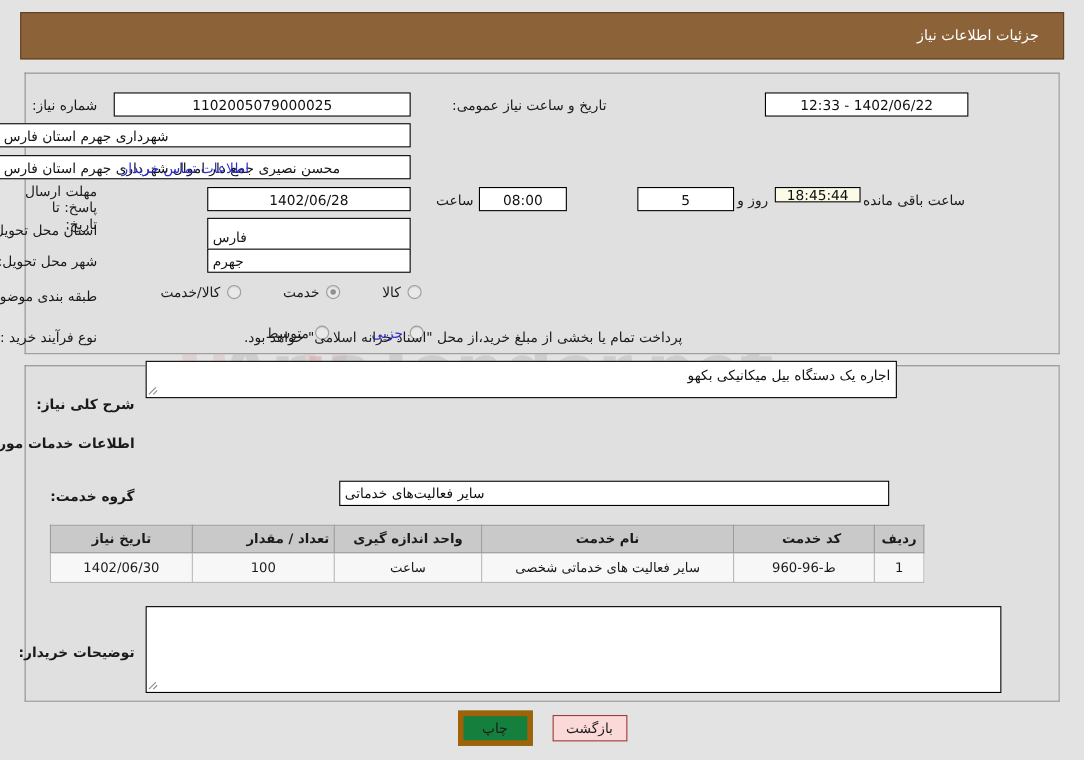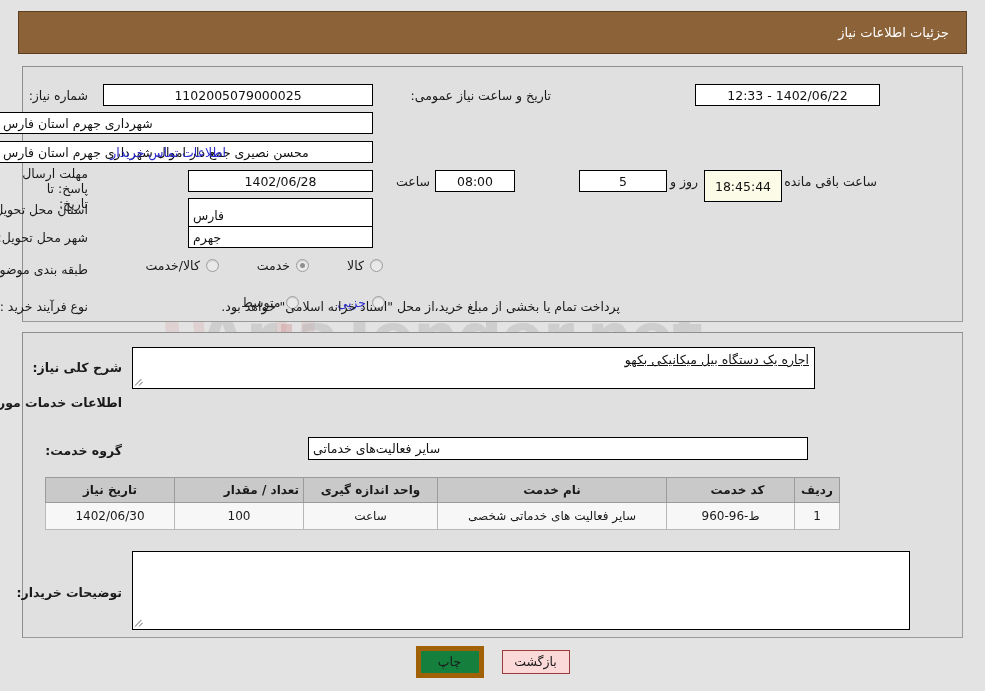--- a/index.html
+++ b/index.html
@@ -60,21 +60,21 @@
     border: 1px solid #5d4021;
     box-sizing: border-box;
     display: flex;
     align-items: center;
     justify-content: flex-start;
     z-index: 10;
   }
   .title-bar .title-text {
     color: #ffffff;
     font-size: 13px;
-    padding-right: 17px;
+    padding-right: 22px;
     text-align: right;
   }
 
   
   .panel {
     position: absolute;
     background: #e0e0e0;
     border: 1px solid #9a9a9a;
     border-top-color: #8e8e8e;
     border-left-color: #8e8e8e;
@@ -250,21 +250,21 @@
 <div class="lbl" style="right:897px; top:145px;">ایجاد کننده درخواست:</div>
 <div class="fld right" style="right:612px; top:141px; width:375px; height:22px;">محسن نصیری جمع دار اموال  شهرداری جهرم استان فارس</div>
 <div class="lbl blue" style="right:759px; top:145px;">اطلاعات تماس خریدار</div>
 
 <div class="lbl" style="right:897px; top:166px; width:66px; line-height:15px; white-space:normal; text-align:right;">مهلت ارسال پاسخ: تا تاریخ:</div>
 <div class="fld center" style="right:612px; top:170px; width:185px; height:22px;">1402/06/28</div>
 <div class="lbl" style="right:555px; top:174px;">ساعت</div>
 <div class="fld center" style="right:470px; top:170px; width:80px; height:22px;">08:00</div>
 <div class="fld center" style="right:318px; top:170px; width:88px; height:22px;">5</div>
 <div class="lbl" style="right:287px; top:174px;">روز و</div>
-<div class="fld center timer" style="right:203px; top:170px; width:78px; height:32px;">18:45:44</div>
+<div class="fld center timer" style="right:203px; top:170px; width:78px; height:14px;">18:45:44</div>
 <div class="lbl" style="right:108px; top:174px;">ساعت باقی مانده</div>
 
 <div class="lbl" style="right:897px; top:202px;">استان محل تحویل:</div>
 <div class="fld right" style="right:612px; top:198px; width:185px; height:34px;">فارس</div>
 
 <div class="lbl" style="right:897px; top:230px;">شهر محل تحویل:</div>
 <div class="fld right" style="right:612px; top:226px; width:185px; height:22px;">جهرم</div>
 
 <div class="lbl" style="right:897px; top:262px;">طبقه بندی موضوعی:</div>
 <div class="radio-row" id="category-radios" style="right:602px; top:258px;">
@@ -291,21 +291,21 @@
     <div class="radio-opt">
       <span class="rbox"></span>
       <span class="rlabel">متوسط</span>
     </div>
   </div>
 <div class="lbl" style="right:365px; top:299px;">پرداخت تمام یا بخشی از مبلغ خرید،از محل "اسناد خزانه اسلامی" خواهد بود.</div>
 
 <div class="panel" id="panel-details"></div>
 
 <div class="lbl bold" style="right:863px; top:360px;text-align:right;">شرح کلی نیاز:</div>
-<div class="ta" style="right:170px; top:347px; width:683px; height:42px;text-decoration:underline;">
+<div class="ta" style="right:170px; top:328px; width:683px; height:34px;">
   <span>اجاره یک دستگاه بیل میکانیکی بکهو</span>
   <span class="grip">
     <i style="width:9px; left:0; top:8px; transform:rotate(-45deg);"></i>
     <i style="width:5px; left:4px; top:8px; transform:rotate(-45deg);"></i>
   </span>
 </div>
 
 <div class="lbl bold" style="right:863px; top:395px;">اطلاعات خدمات مورد نیاز</div>
 
 <div class="lbl bold" style="right:863px; top:443px;">گروه خدمت:</div>

